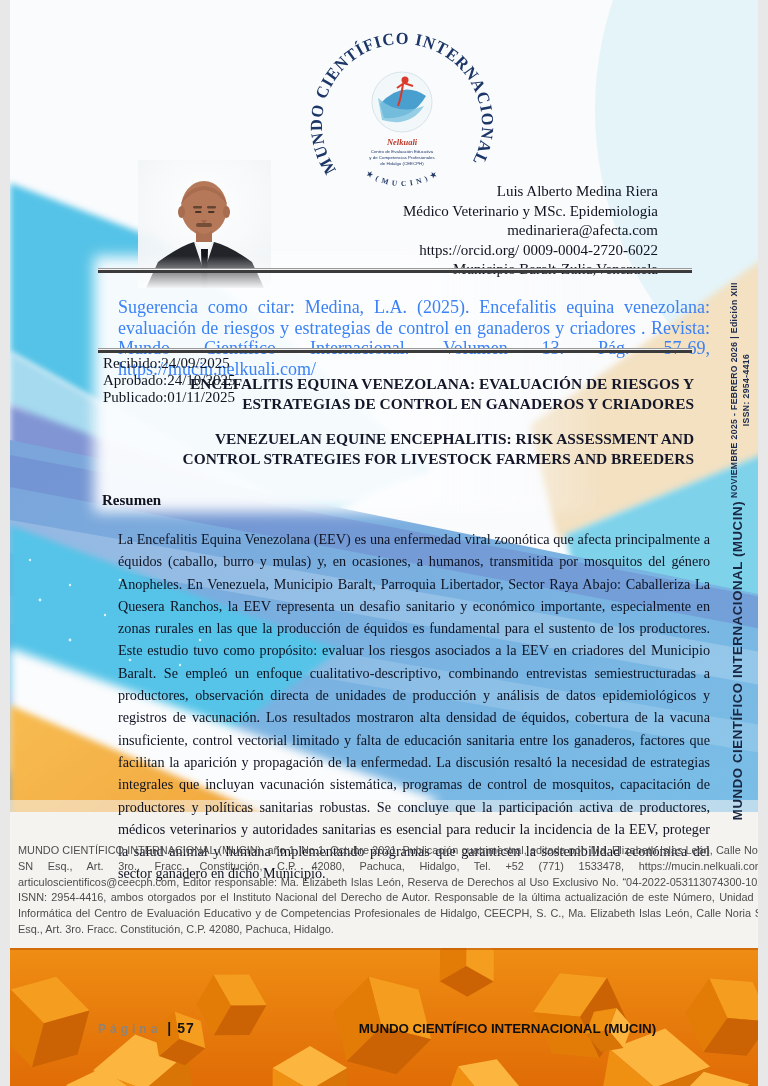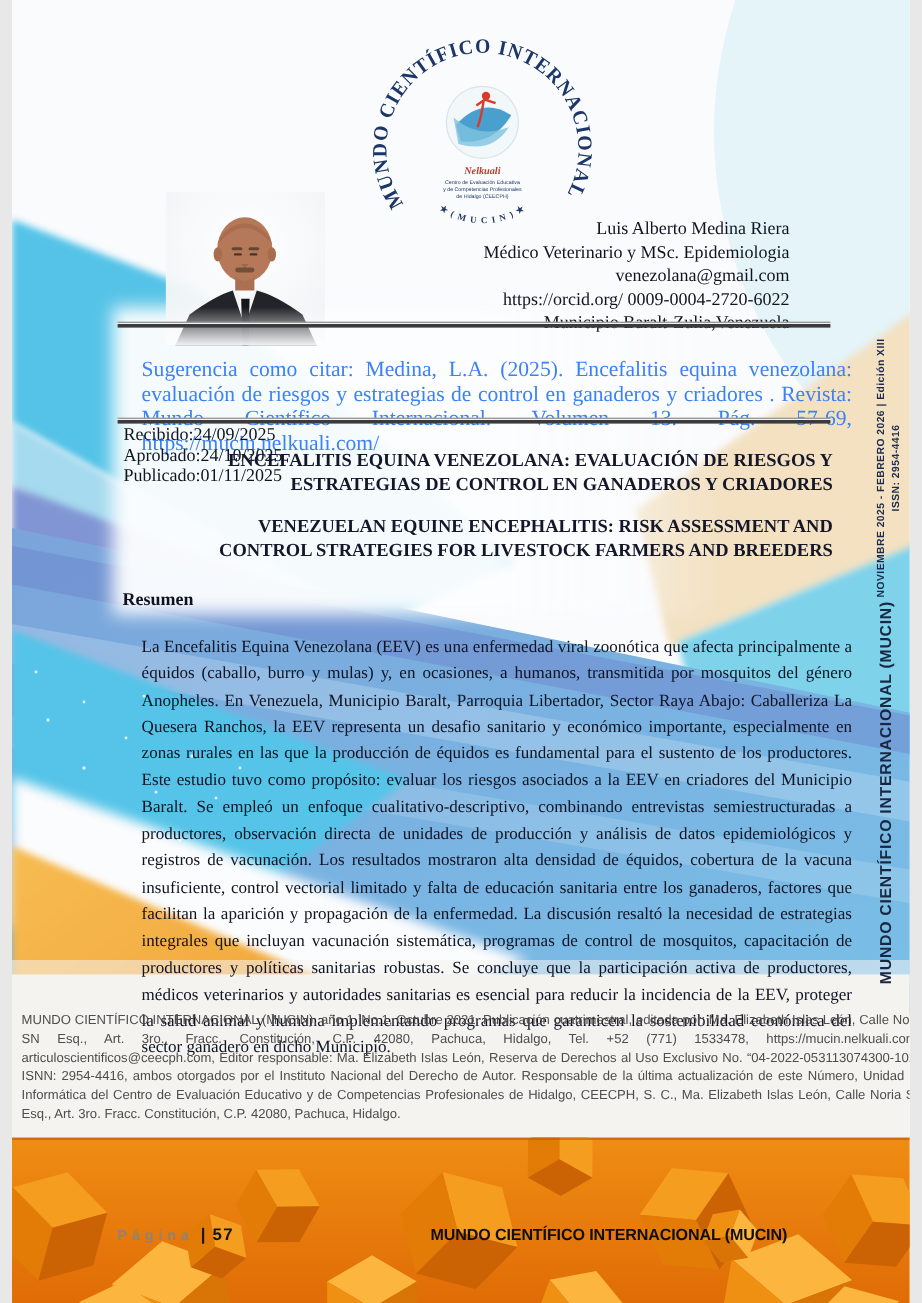--- a/index.html
+++ b/index.html
@@ -194,21 +194,21 @@
     <path d="M58,70 Q66,78 74,70 L74,82 L58,82 Z" fill="#ab6f52"></path>
     <path d="M8,128 L20,102 Q42,86 56,82 L66,92 L76,82 Q92,86 114,102 L126,128 Z" fill="#23242a"></path>
     <path d="M56,82 L66,112 L76,82 L66,90 Z" fill="#f4f5f6"></path>
     <path d="M63,89 L70,89 L69,128 L64,128 Z" fill="#15161c"></path>
     <rect x="0" y="96" width="133" height="32" fill="url(#phfade)"></rect>
   </svg>
 
   <div class="author">
     <div>Luis Alberto Medina Riera</div>
     <div>Médico Veterinario y MSc. Epidemiologia</div>
-    <div>venezolana@gmail.com</div>
+    <div>medinariera@afecta.com</div>
     <div>https://orcid.org/ 0009-0004-2720-6022</div>
     <div>Municipio Baralt-Zulia,Venezuela</div>
   </div>
 
   <div class="rule rule1"></div>
 
   <p class="citation">Sugerencia como citar: Medina, L.A. (2025).  Encefalitis equina venezolana: evaluación de riesgos y estrategias de control en ganaderos y criadores . Revista: Mundo Científico Internacional. Volumen 13. Pág. 57-69, https://mucin.nelkuali.com/</p>
 
   <div class="rule rule2"></div>
 

